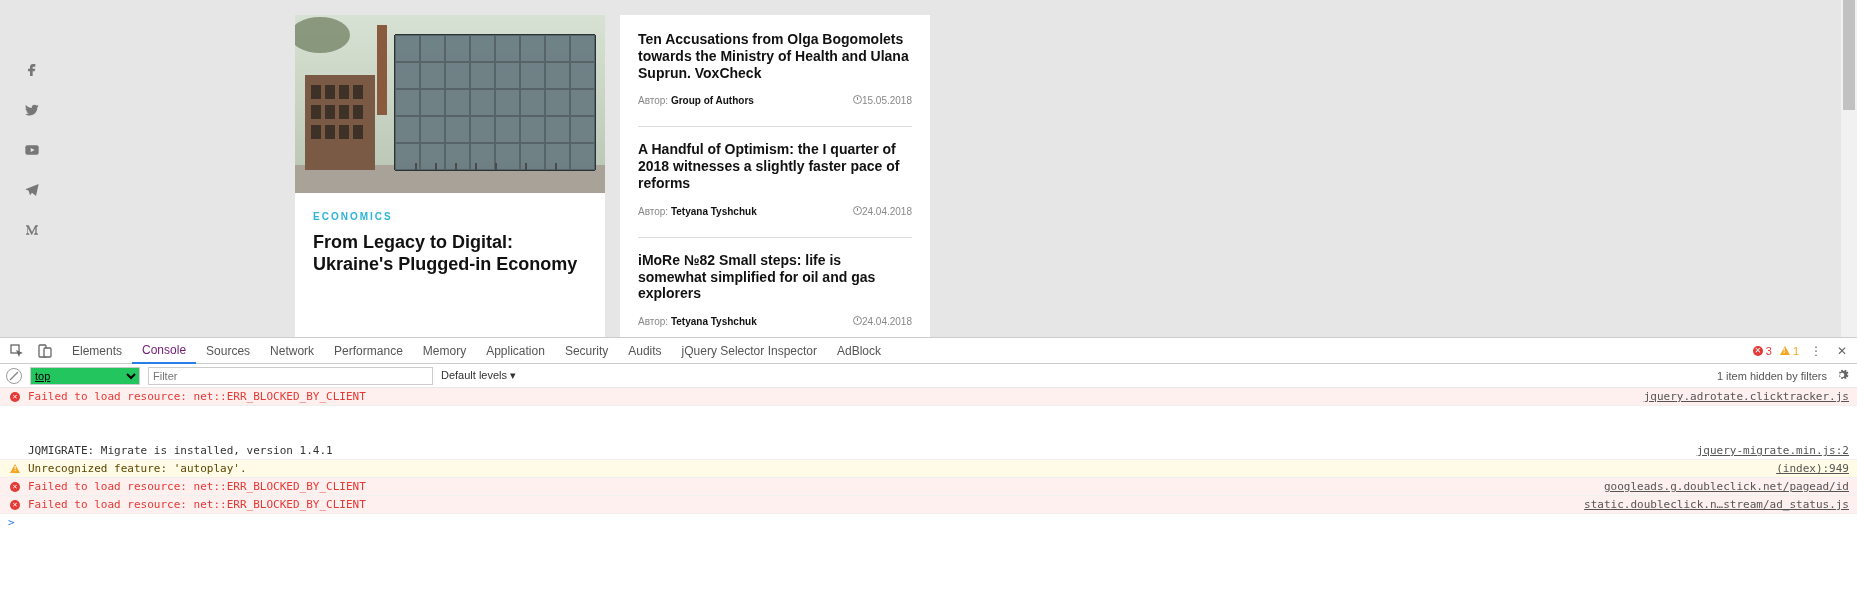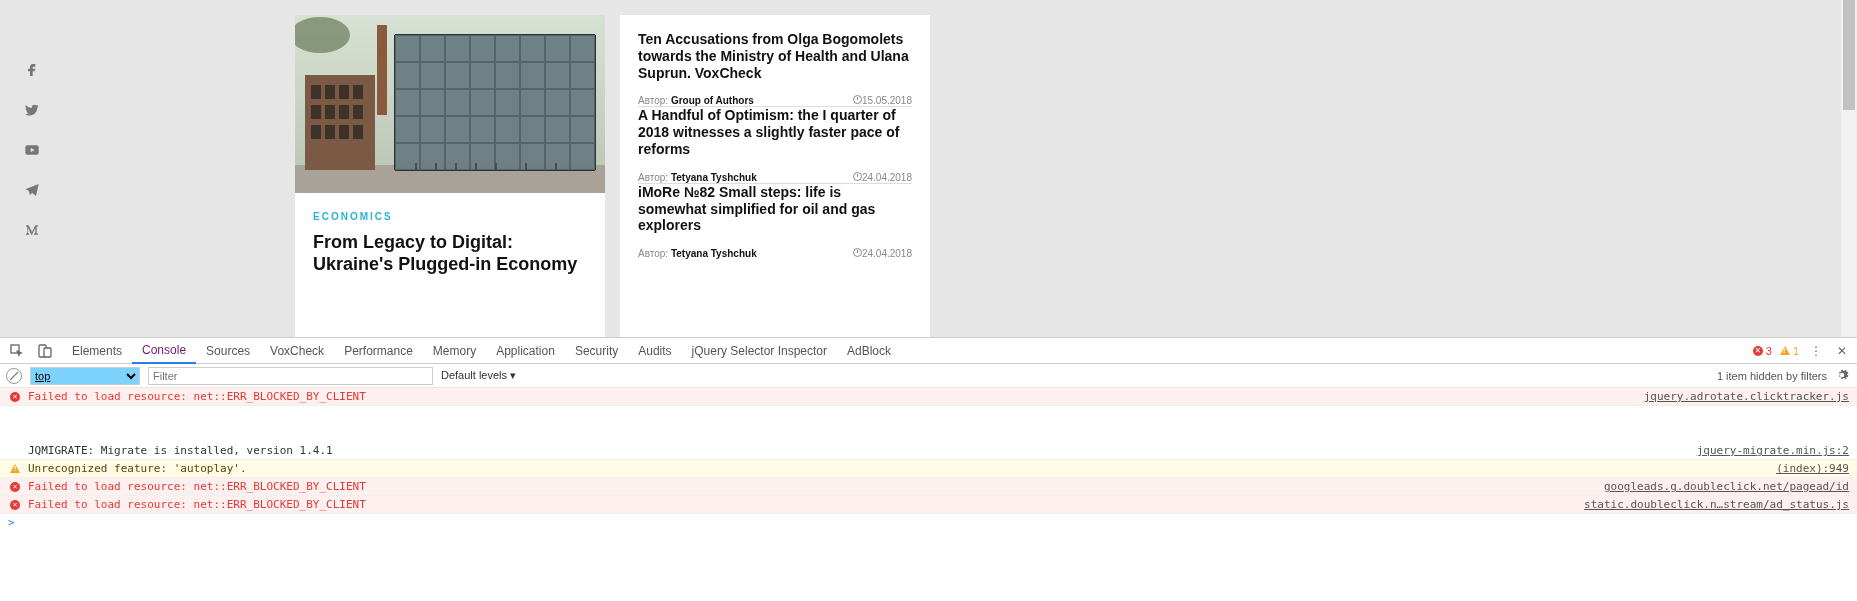--- a/index.html
+++ b/index.html
@@ -14,21 +14,21 @@
 .card { background: #fff; width: 310px; }
 .card.featured { padding-bottom: 12px; }
 .hero-svg { display:block; }
 .category { color: #2bb5d6; font-size: 10px; font-weight: 700; letter-spacing: 2px; margin: 18px 18px 10px; }
 .ftitle { font-size: 18px; font-weight: 800; line-height: 1.2; margin: 0 18px 40px; color:#111; }
 .meta { display: flex; justify-content: space-between; align-items: center; font-size: 10px; color: #888; padding: 0 18px; }
 .meta .author b { color: #111; font-weight: 700; font-family: Liberation Serif, serif; }
 .meta .date { display: flex; align-items: center; gap: 4px; margin-top: 42px; }
 
 .list-card { width: 310px; background: #fff; padding: 16px 18px 12px; }
-.list-item { border-bottom: 1px solid #ddd; padding-bottom: 0; }
+.list-item { border-bottom: 1px solid #ddd; padding-bottom: 20px; margin-bottom: 14px; }
 .list-item:last-child { border-bottom: none; margin-bottom: 0; padding-bottom: 0; }
 .ltitle { font-size: 14px; font-weight: 800; line-height: 1.2; color:#111; margin-bottom: 14px; }
 .lmeta { display: flex; justify-content: space-between; align-items: center; font-size: 10px; color: #888; }
 .lmeta .author b { color: #111; font-weight: 700; }
 
 .scrollbar-rail { position:absolute; right:0; top:0; width:16px; height:337px; background:#f1f1f1; }
 .scrollbar-thumb { position:absolute; right:2px; top:0; width:12px; height:110px; background:#c1c1c1; border-radius:0; }
 
 
 .devtools { height: 264px; border-top: 1px solid #ccc; background: #fff; font-family: "Segoe UI", Arial, sans-serif; font-size: 12px; color: #333; display:flex; flex-direction:column; }
@@ -36,21 +36,21 @@
 .dt-tab { padding: 5px 10px; color: #555; cursor: pointer; font-size: 12px; }
 .dt-tab.active { color: #701a75; border-bottom: 2px solid #2b7de9; }
 .dt-tabs .right { margin-left: auto; display: flex; align-items: center; gap: 8px; }
 .badge-err { display:flex; align-items:center; gap:3px; color:#e53935; font-size:11px; }
 .badge-warn { display:flex; align-items:center; gap:3px; color:#f5a623; font-size:11px; }
 .dt-iconbtn { width: 18px; height: 18px; display:flex; align-items:center; justify-content:center; color:#666; cursor:pointer; }
 .dt-preicons { display:flex; align-items:center; gap:10px; padding:0 8px 0 2px; }
 
 .dt-filter { display: flex; align-items: center; border-bottom: 1px solid #e8e8e8; height: 24px; padding: 0 6px; gap: 8px; }
 .dt-filter .clearbtn { width:16px; height:16px; border:1px solid #999; border-radius:50%; display:flex; align-items:center; justify-content:center; color:#666; cursor:pointer; }
-.dt-filter select { font-size: 11px; height: 18px; width: 110px; border:1px solid #ccc; background:#7dd3fc;text-decoration:underline; }
+.dt-filter select { font-size: 11px; height: 18px; width: 110px; border:1px solid #ccc; background:#22c55e;text-decoration:underline; }
 .dt-filter input { font-size: 11px; height: 18px; width: 285px; padding: 0 4px; border:1px solid #ccc; }
 .dt-filter .levels { font-size: 11px; color:#333; }
 .dt-filter .spacer { flex:1; }
 .dt-filter .hidden-msg { font-size:11px; color:#555; }
 .dt-filter .gear { width:16px; height:16px; color:#666; cursor:pointer; }
 
 .dt-log { font-family: Menlo, Consolas, monospace; font-size: 11px; }
 .dt-row { display:flex; align-items:center; padding: 2px 8px; border-bottom: 1px solid #f0f0f0; }
 .dt-row .icon { width:14px; display:flex; justify-content:center; margin-right:6px; }
 .dt-row .msg { flex:1; }
@@ -201,21 +201,21 @@
       <span class="dt-iconbtn">
           <svg width="14" height="14" viewBox="0 0 14 14" fill="none" stroke="currentColor" stroke-width="1.3">
             <rect x="1" y="1" width="7" height="12" rx="1"></rect>
             <rect x="6" y="4" width="7" height="9" rx="1" fill="#fff"></rect>
           </svg>
         </span>
     </div>
     <div class="dt-tab">Elements</div>
     <div class="dt-tab active">Console</div>
     <div class="dt-tab">Sources</div>
-    <div class="dt-tab">VoxCheck</div>
+    <div class="dt-tab">Network</div>
     <div class="dt-tab">Performance</div>
     <div class="dt-tab">Memory</div>
     <div class="dt-tab">Application</div>
     <div class="dt-tab">Security</div>
     <div class="dt-tab">Audits</div>
     <div class="dt-tab">jQuery Selector Inspector</div>
     <div class="dt-tab">AdBlock</div>
     <div class="right">
       <span class="badge-err">
           <span class="circ red">✕</span>

